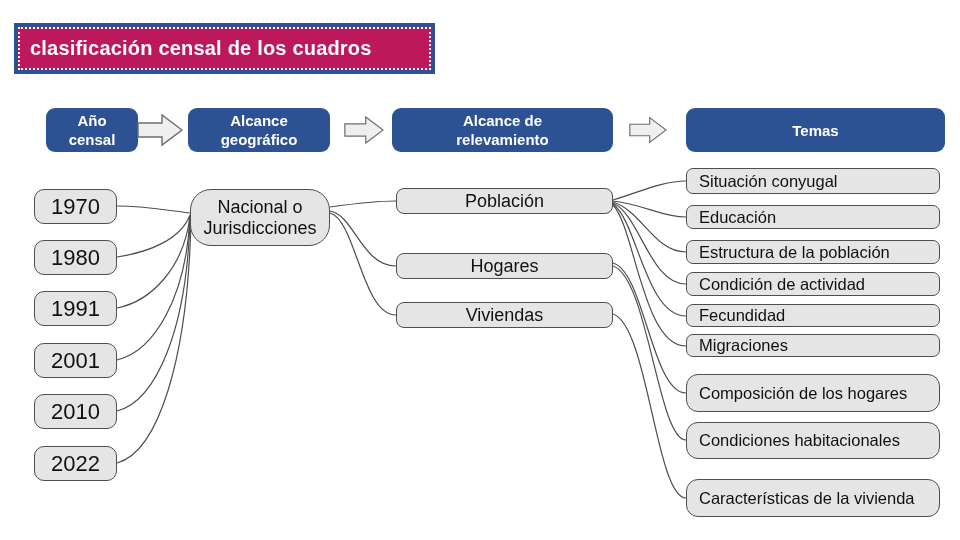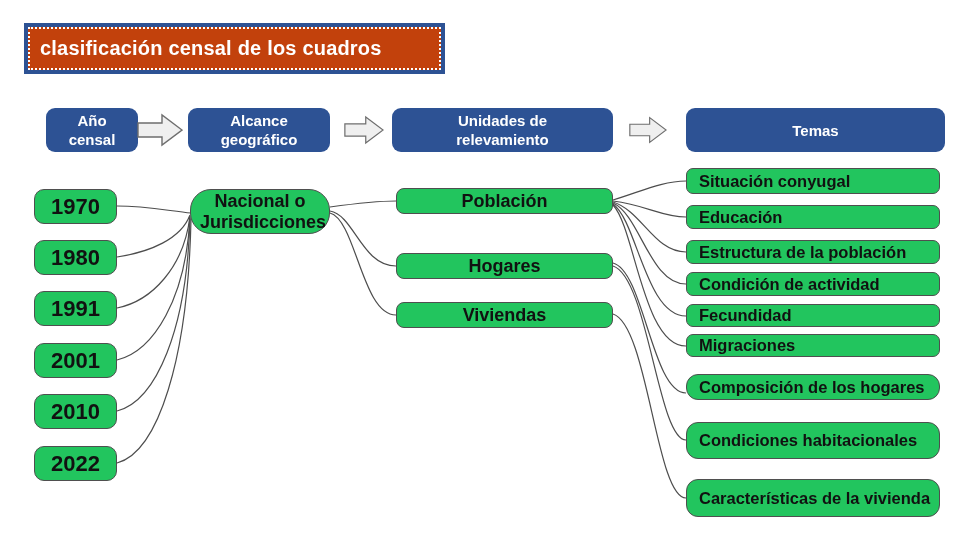--- a/index.html
+++ b/index.html
@@ -4,39 +4,38 @@
 <style>
   html,body{margin:0;padding:0;background:#fff;}
   .canvas{
     position:relative;width:960px;height:540px;background:#ffffff;
     font-family:"Liberation Sans","DejaVu Sans",sans-serif;overflow:hidden;
   }
   .connectors{position:absolute;left:0;top:0;width:960px;height:540px;pointer-events:none;}
   .connectors path{fill:none;stroke:#4d4d4d;stroke-width:1.2;}
 
   .title{
-    position:absolute;left:28px;top:27px;width:399px;height:39px;
-    background:#c2410c;box-shadow:0 0 0 4px #2d5294;
+    position:absolute;left:18px;top:27px;width:399px;height:39px;
+    background:#be185d;box-shadow:0 0 0 4px #2d5294;
     border:2px dotted #ffffff;
     color:#ffffff;font-weight:bold;font-size:20px;line-height:39px;
     padding-left:10px;letter-spacing:.2px;
   }
 
   .bluebox{
     position:absolute;height:44px;background:#2d5294;border-radius:9px;
     color:#ffffff;font-weight:bold;font-size:15px;line-height:19px;
     display:flex;align-items:center;justify-content:center;text-align:center;
   }
   .bluebox span{display:inline-block;}
 
   .graybox{
-    position:absolute;background:#22c55e;border:1.4px solid #4f4f4f;
+    position:absolute;background:#e5e5e5;border:1.4px solid #4f4f4f;
     box-sizing:border-box;display:flex;align-items:center;justify-content:center;
     color:#111;
-    font-weight:bold;
   }
   .yearbox{left:34px;width:83px;height:35px;border-radius:10px;font-size:22px;}
   .scopebox{border-radius:10px;font-size:18px;line-height:21px;text-align:center;}
   .unitbox{left:396px;width:217px;height:26px;border-radius:8px;font-size:18px;text-align:right;}
   .temabox{left:686px;width:254px;border-radius:7px;font-size:16.5px;
            justify-content:flex-start;padding-left:12px;}
   .temabox.tall{border-radius:12px;}
 
   .arrow{position:absolute;top:113px;}
 </style>
@@ -82,49 +81,49 @@
 
   <div class="bluebox" style="left:188px;top:108px;width:142px;">
     <span style="max-width:92px;">Alcance geográfico</span>
   </div>
 
   <svg class="arrow" style="left:344px;" width="40" height="34" viewBox="0 0 46 34">
     <polygon points="1,10 25,10 25,2 45,17 25,32 25,24 1,24" fill="#efefef" stroke="#6e6e6e" stroke-width="1.4"></polygon>
   </svg>
 
   <div class="bluebox" style="left:392px;top:108px;width:221px;">
-    <span style="max-width:125px;">Unidades de relevamiento</span>
+    <span style="max-width:125px;">Alcance de relevamiento</span>
   </div>
 
   <svg class="arrow" style="left:629px;" width="38" height="34" viewBox="0 0 46 34">
     <polygon points="1,10 25,10 25,2 45,17 25,32 25,24 1,24" fill="#efefef" stroke="#6e6e6e" stroke-width="1.4"></polygon>
   </svg>
 
   <div class="bluebox" style="left:686px;top:108px;width:259px;">
     <span>Temas</span>
   </div>
 
   <div class="graybox yearbox" style="top:189px;">1970</div>
   <div class="graybox yearbox" style="top:240px;">1980</div>
   <div class="graybox yearbox" style="top:291px;">1991</div>
   <div class="graybox yearbox" style="top:343px;">2001</div>
   <div class="graybox yearbox" style="top:394px;">2010</div>
   <div class="graybox yearbox" style="top:446px;">2022</div>
 
-  <div class="graybox scopebox" style="left:190px;top:189px;width:140px;height:45px;border-radius:21px;">
+  <div class="graybox scopebox" style="left:190px;top:189px;width:140px;height:57px;border-radius:21px;">
     <span style="max-width:120px;">Nacional o Jurisdicciones</span>
   </div>
 
   <div class="graybox unitbox" style="top:188px;">Población</div>
   <div class="graybox unitbox" style="top:253px;">Hogares</div>
   <div class="graybox unitbox" style="top:302px;">Viviendas</div>
 
   <div class="graybox temabox" style="top:168px;height:26px;">Situación conyugal</div>
   <div class="graybox temabox" style="top:205px;height:24px;">Educación</div>
   <div class="graybox temabox" style="top:240px;height:24px;">Estructura de la población</div>
   <div class="graybox temabox" style="top:272px;height:24px;">Condición de actividad</div>
   <div class="graybox temabox" style="top:304px;height:23px;">Fecundidad</div>
   <div class="graybox temabox" style="top:334px;height:23px;">Migraciones</div>
-  <div class="graybox temabox tall" style="top:374px;height:26px;">Composición de los hogares</div>
+  <div class="graybox temabox tall" style="top:374px;height:38px;">Composición de los hogares</div>
   <div class="graybox temabox tall" style="top:422px;height:37px;">Condiciones habitacionales</div>
   <div class="graybox temabox tall" style="top:479px;height:38px;">Características de la vivienda</div>
 
 </div>
 
 </body></html>

